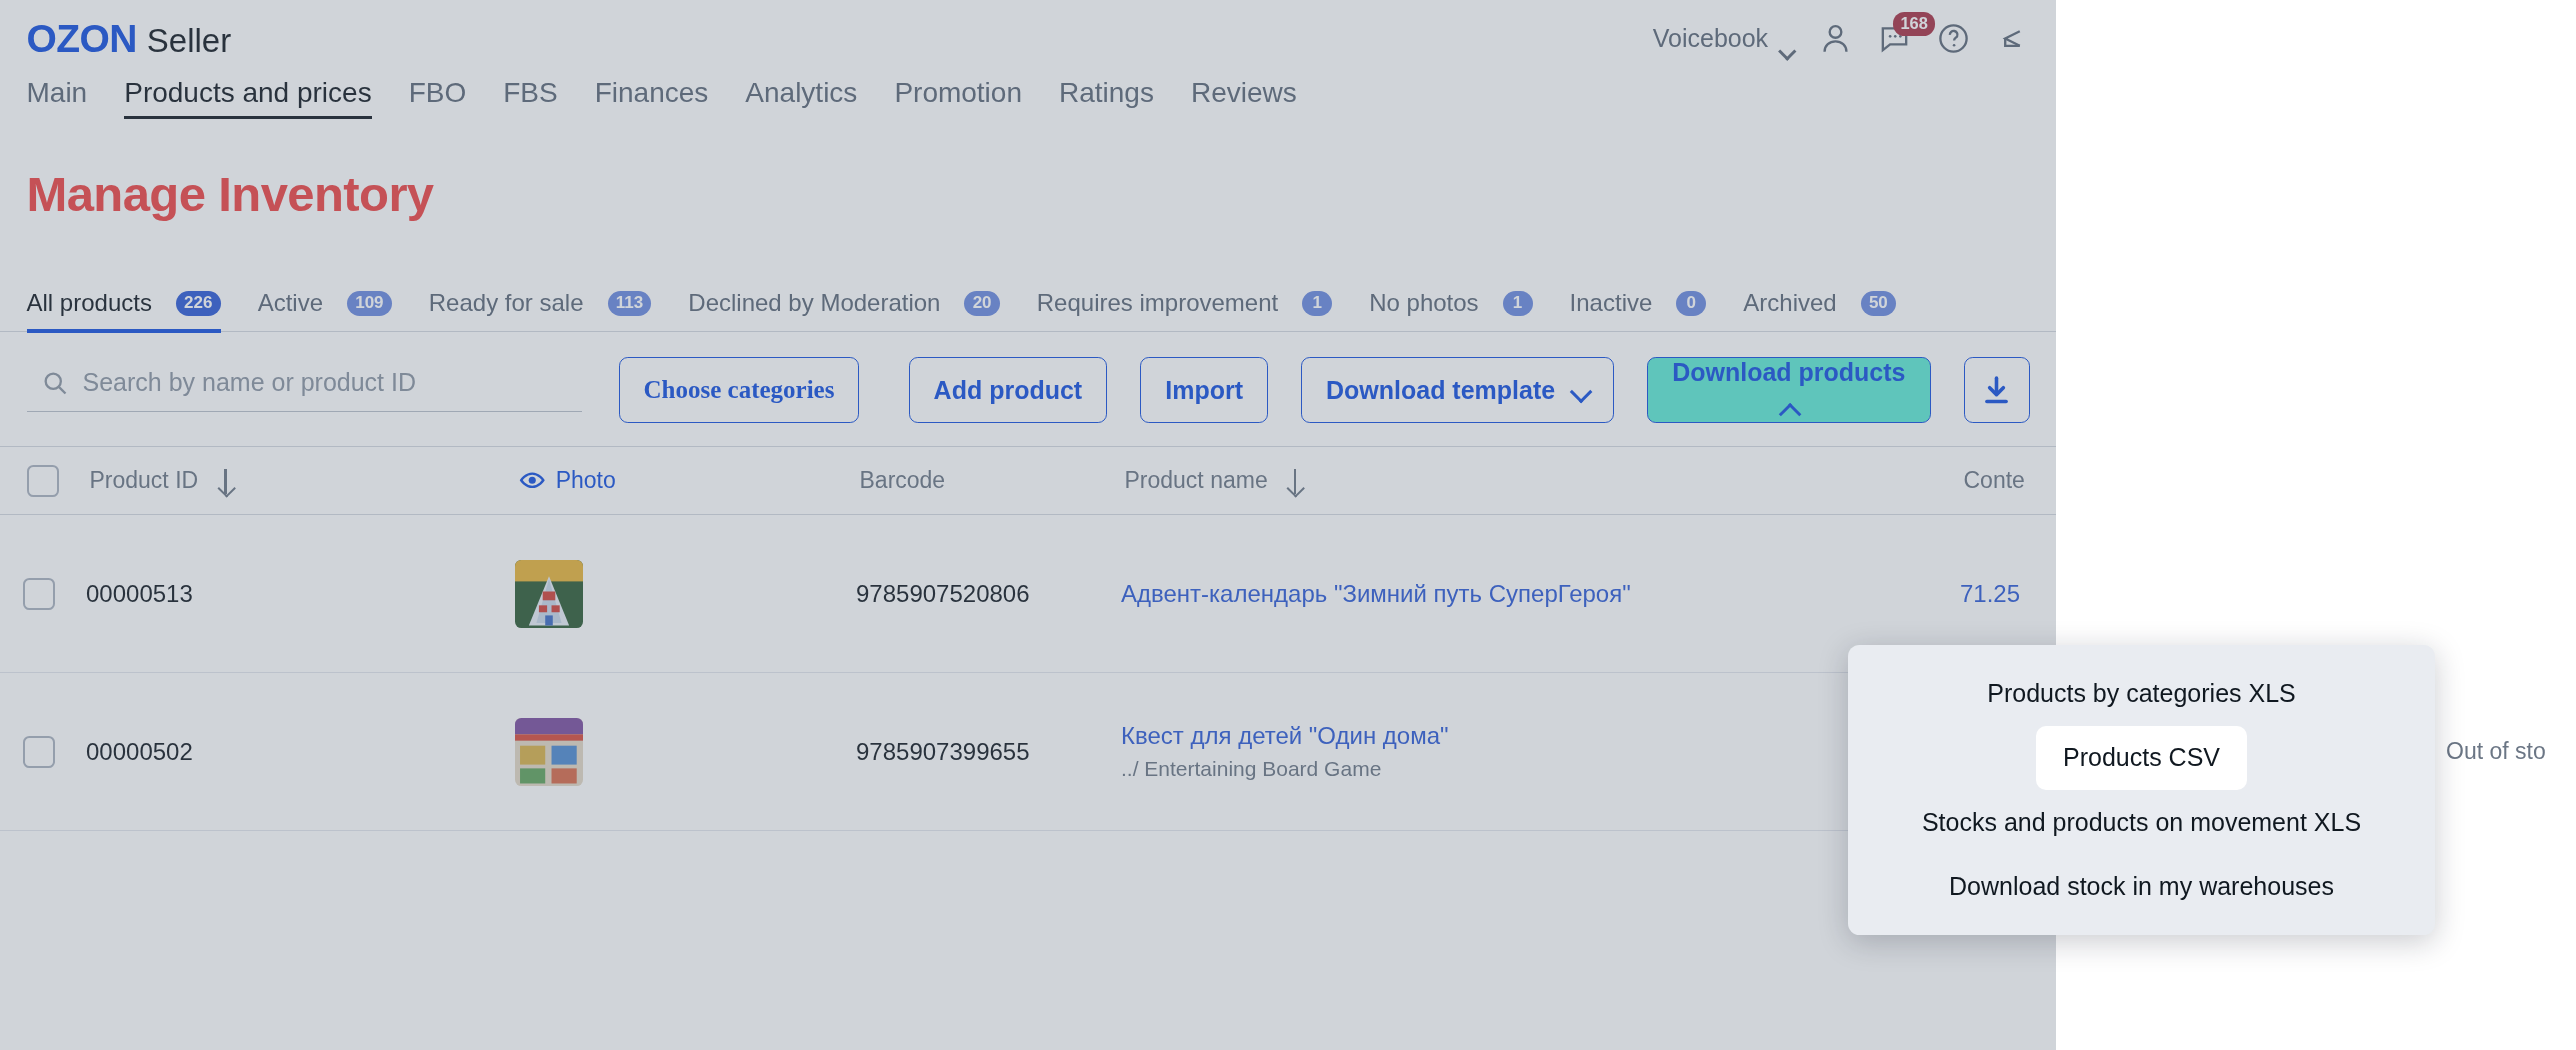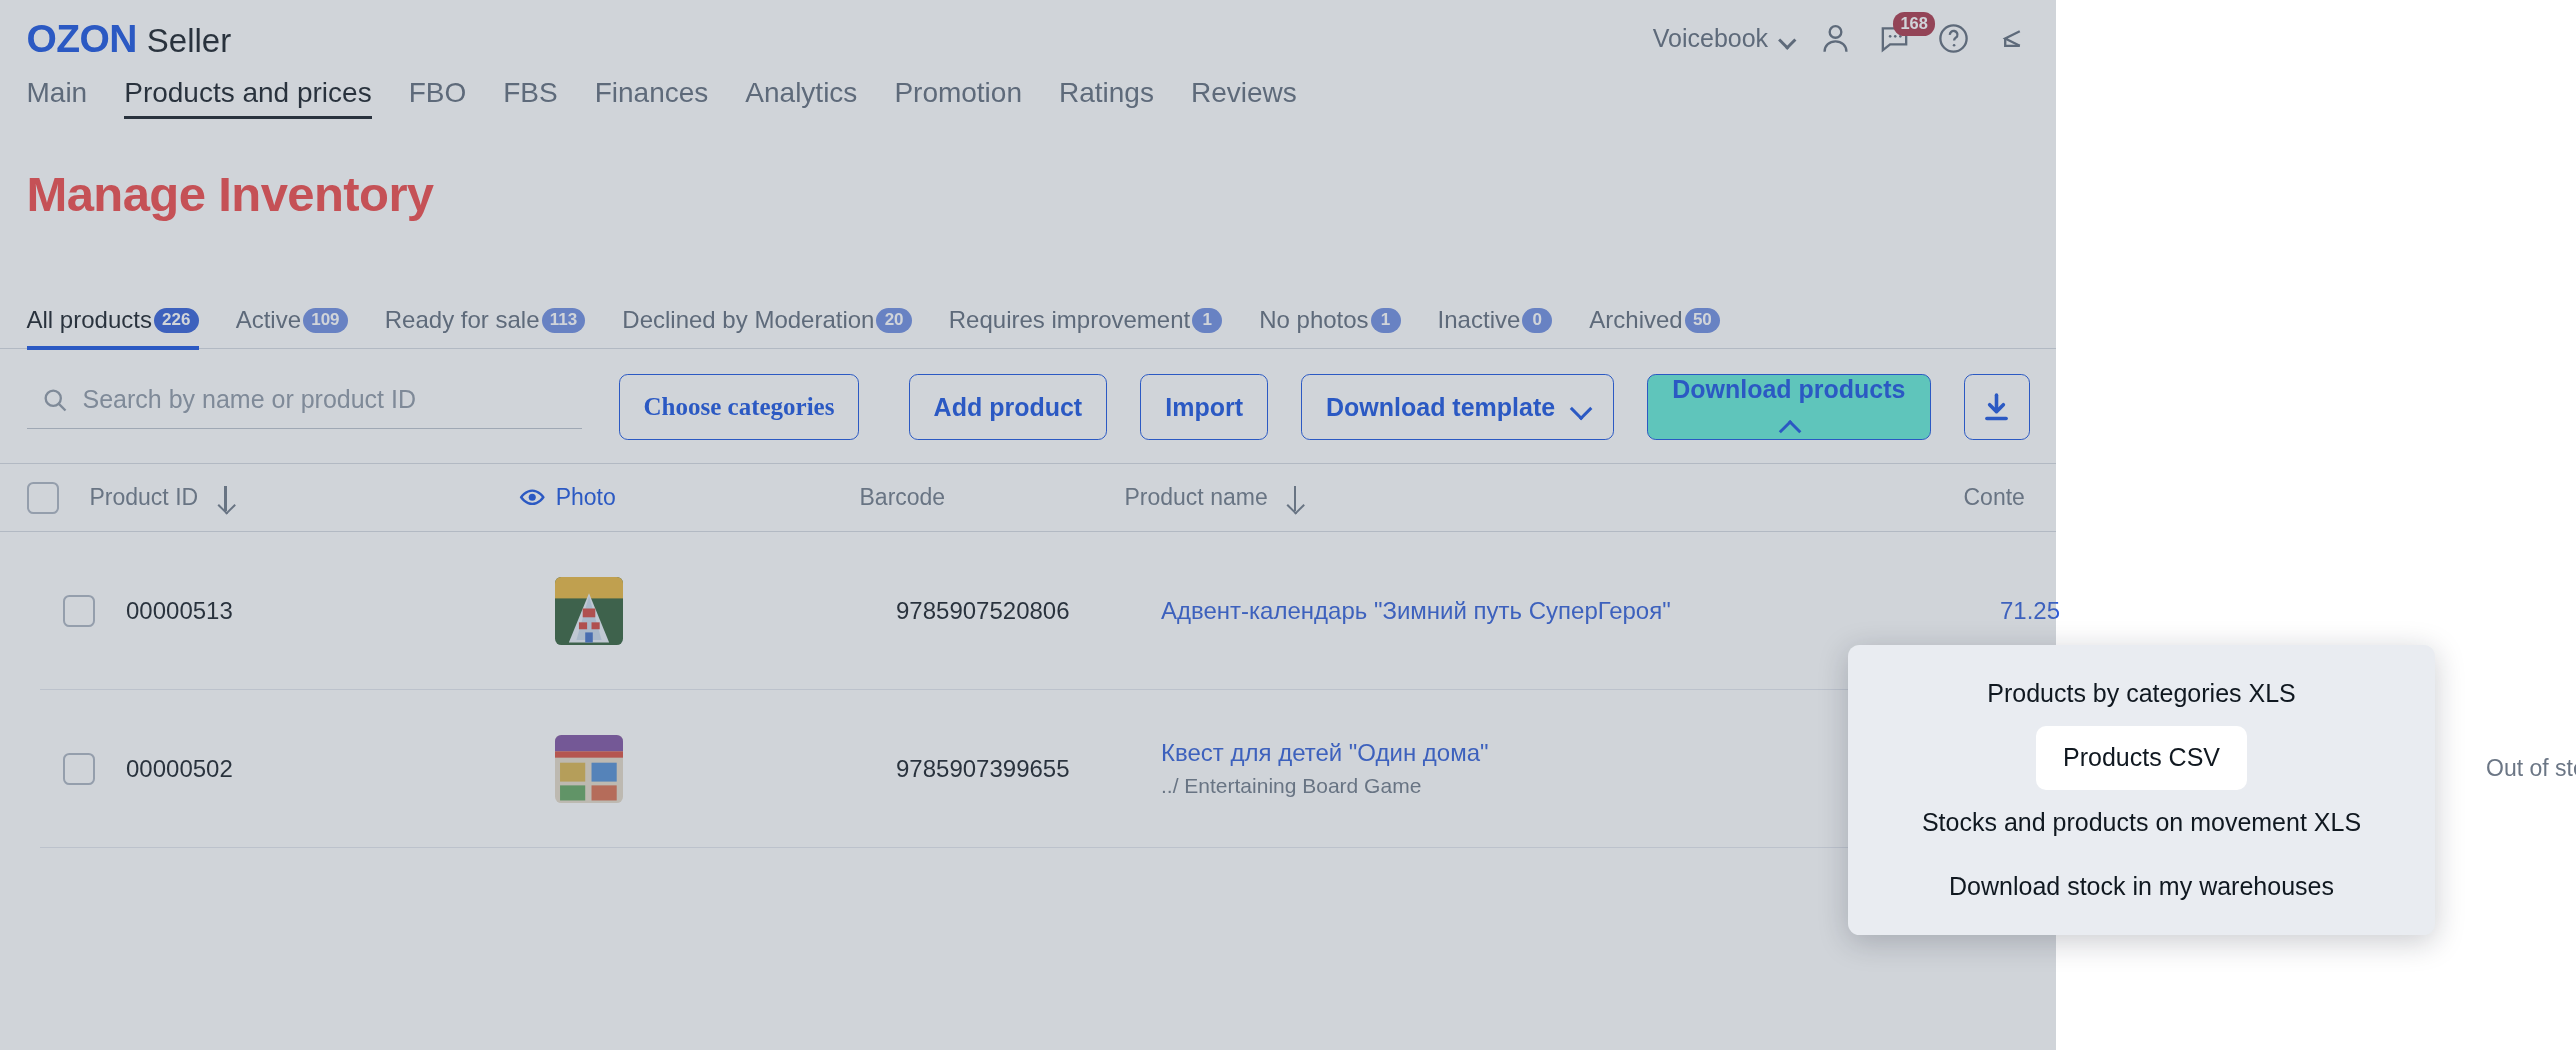--- a/index.html
+++ b/index.html
@@ -54,21 +54,21 @@
     line-height: 1;
   }
   .header-right {
     margin-left: auto;
     display: flex;
     align-items: center;
     gap: 24px;
   }
   .voicebook {
     display: flex;
-    align-items: center;
+    align-items: flex-end;
     gap: 11.4px;
     font-size: 25px;
     color: #5c6878;
   }
   .chev-sm {
     width: 14px; height: 8.2px;
     position: relative;
   }
   .chev-sm::before {
     content: "";
@@ -135,27 +135,26 @@
     padding: 0 26.5px;
     display: flex;
     align-items: flex-end;
     gap: 37px;
     border-bottom: 1.9px solid #d4d9e0;
     position: relative;
   }
   .tab {
     display: flex;
     align-items: center;
-    gap: 2px;
+    gap: 24px;
     padding-bottom: 14px;
     font-size: 24px;
     color: #5c6878;
     position: relative;
     white-space: nowrap;
-    margin-top: 17px;
   }
   .tab.active { color: #101820; }
   .tab.active::after {
     content: "";
     position: absolute;
     left: 0; right: 0; bottom: -1.9px;
     height: 3.8px;
     background: #1450e0;
   }
   .tab-badge {
@@ -290,21 +289,20 @@
     color: #6b7685;
   }
   .trow {
     display: flex;
     align-items: center;
     min-height: 158px;
     padding: 0 23px;
     border-bottom: 1.9px solid #e2e6ec;
     font-size: 24px;
     color: #101820;
-    margin-left: 40px;
   }
   .c-check { width: 63px; flex: none; }
   .c-id    { width: 429px; flex: none; }
   .c-photo { width: 341px; flex: none; }
   .c-bar   { width: 265px; flex: none; }
   .c-name  { width: 839px; flex: none; }
   .c-cont  { width: 297px; flex: none; }
   .c-time  { width: 189px; flex: none; text-align: center; }
   .c-stat  { width: 240px; flex: none; }
 

